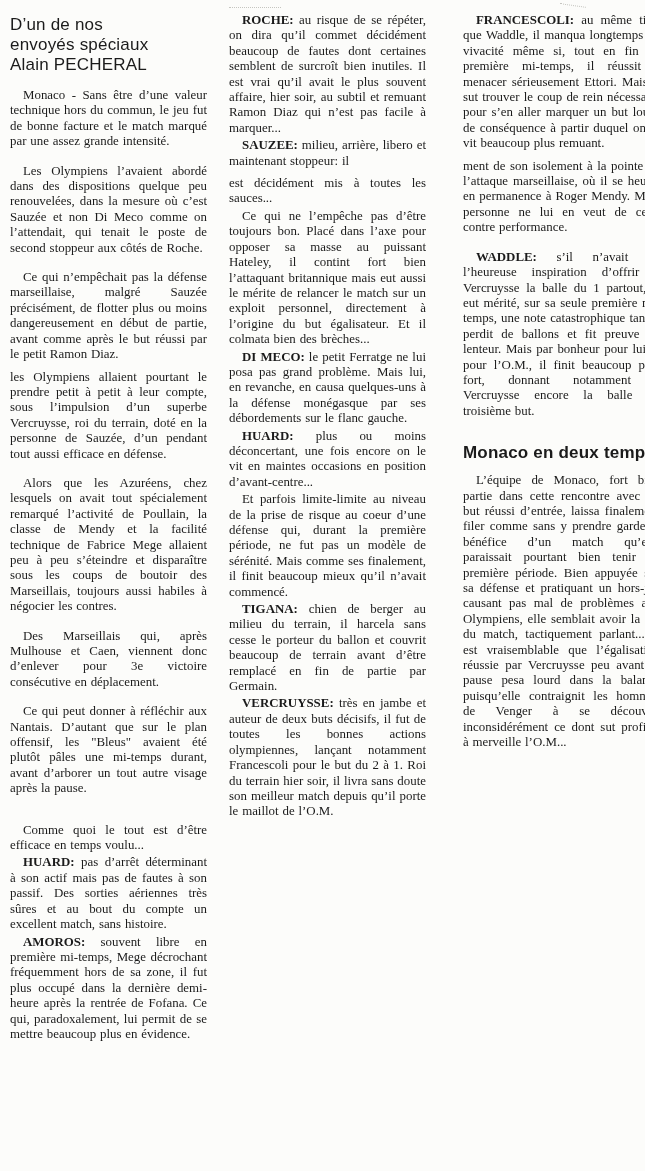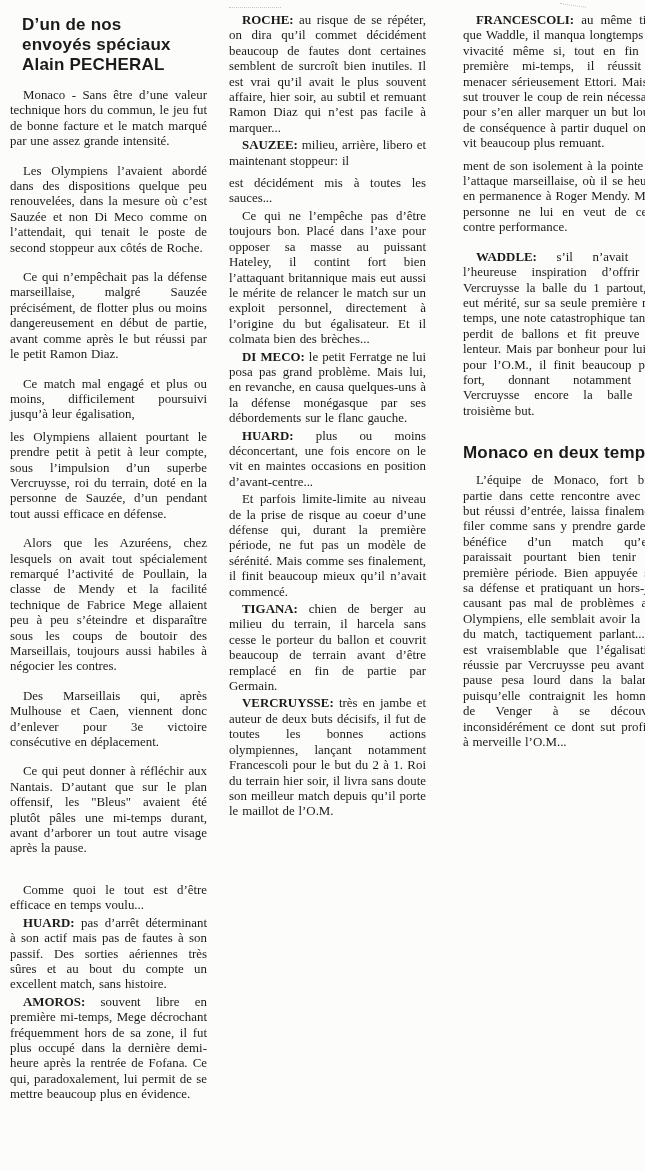--- a/index.html
+++ b/index.html
@@ -12,24 +12,24 @@
     font-family:"Liberation Serif", serif;
     overflow:hidden;
   }
   .col { position:absolute; top:13px; width:197px; }
   .col-0 { left:10px; }
   .col-1 { left:229px; }
   .col-2 { left:424px;margin-left:39px; }
 
   .byline {
     font-family:"Liberation Sans", sans-serif;
-    font-weight:bold;
+    font-weight:normal;
     font-size:17px; line-height:20px;
     letter-spacing:0.2px;
-    margin:2px 0 13px 12px;
+    margin:2px 0 13px 0;
   }
   .subheading {
     font-family:"Liberation Sans", sans-serif;
     font-weight:bold;
     font-size:17px; line-height:20px;
     letter-spacing:0.2px;
     margin:24px 0 10px 0;
   }
   .para {
     margin:0;
@@ -63,21 +63,20 @@
   <div class="artifact artifact-2"></div>
   <div class="col col-0">
       <div class="byline">
         <div>D’un de nos</div>
         <div>envoyés spéciaux</div>
         <div>Alain PECHERAL</div>
       </div>
       <p class="para">Monaco - Sans être d’une valeur technique hors du commun, le jeu fut de bonne facture et le match marqué par une assez grande intensité.</p>
       <p class="para gap-lg">Les Olympiens l’avaient abordé dans des dispositions quelque peu renouvelées, dans la mesure où c’est Sauzée et non Di Meco comme on l’attendait, qui tenait le poste de second stoppeur aux côtés de Roche.</p>
       <p class="para gap-lg">Ce qui n’empêchait pas la défense marseillaise, malgré Sauzée précisément, de flotter plus ou moins dangereusement en début de partie, avant comme après le but réussi par le petit Ramon Diaz.</p>
-      <p class="para gap-lg">Ce match mal engagé et plus ou moins, difficilement poursuivi jusqu’à leur égalisation,</p>
       <p class="para noindent gap-sm">les Olympiens allaient pourtant le prendre petit à petit à leur compte, sous l’impulsion d’un superbe Vercruysse, roi du terrain, doté en la personne de Sauzée, d’un pendant tout aussi efficace en défense.</p>
       <p class="para gap-lg">Alors que les Azuréens, chez lesquels on avait tout spécialement remarqué l’activité de Poullain, la classe de Mendy et la facilité technique de Fabrice Mege allaient peu à peu s’éteindre et disparaître sous les coups de boutoir des Marseillais, toujours aussi habiles à négocier les contres.</p>
       <p class="para gap-lg">Des Marseillais qui, après Mulhouse et Caen, viennent donc d’enlever pour 3e victoire consécutive en déplacement.</p>
       <p class="para gap-lg">Ce qui peut donner à réfléchir aux Nantais. D’autant que sur le plan offensif, les "Bleus" avaient été plutôt pâles une mi-temps durant, avant d’arborer un tout autre visage après la pause.</p>
       <p class="para gap-xl">Comme quoi le tout est d’être efficace en temps voulu...</p>
       <p class="para gap-xs"><span class="lead">HUARD: </span>pas d’arrêt déterminant à son actif mais pas de fautes à son passif. Des sorties aériennes très sûres et au bout du compte un excellent match, sans histoire.</p>
       <p class="para gap-xs"><span class="lead">AMOROS: </span>souvent libre en première mi-temps, Mege décrochant fréquemment hors de sa zone, il fut plus occupé dans la dernière demi-heure après la rentrée de Fofana. Ce qui, paradoxalement, lui permit de se mettre beaucoup plus en évidence.</p>
     </div>
   <div class="col col-1">
       <p class="para"><span class="lead">ROCHE: </span>au risque de se répéter, on dira qu’il commet décidément beaucoup de fautes dont certaines semblent de surcroît bien inutiles. Il est vrai qu’il avait le plus souvent affaire, hier soir, au subtil et remuant Ramon Diaz qui n’est pas facile à marquer...</p>

